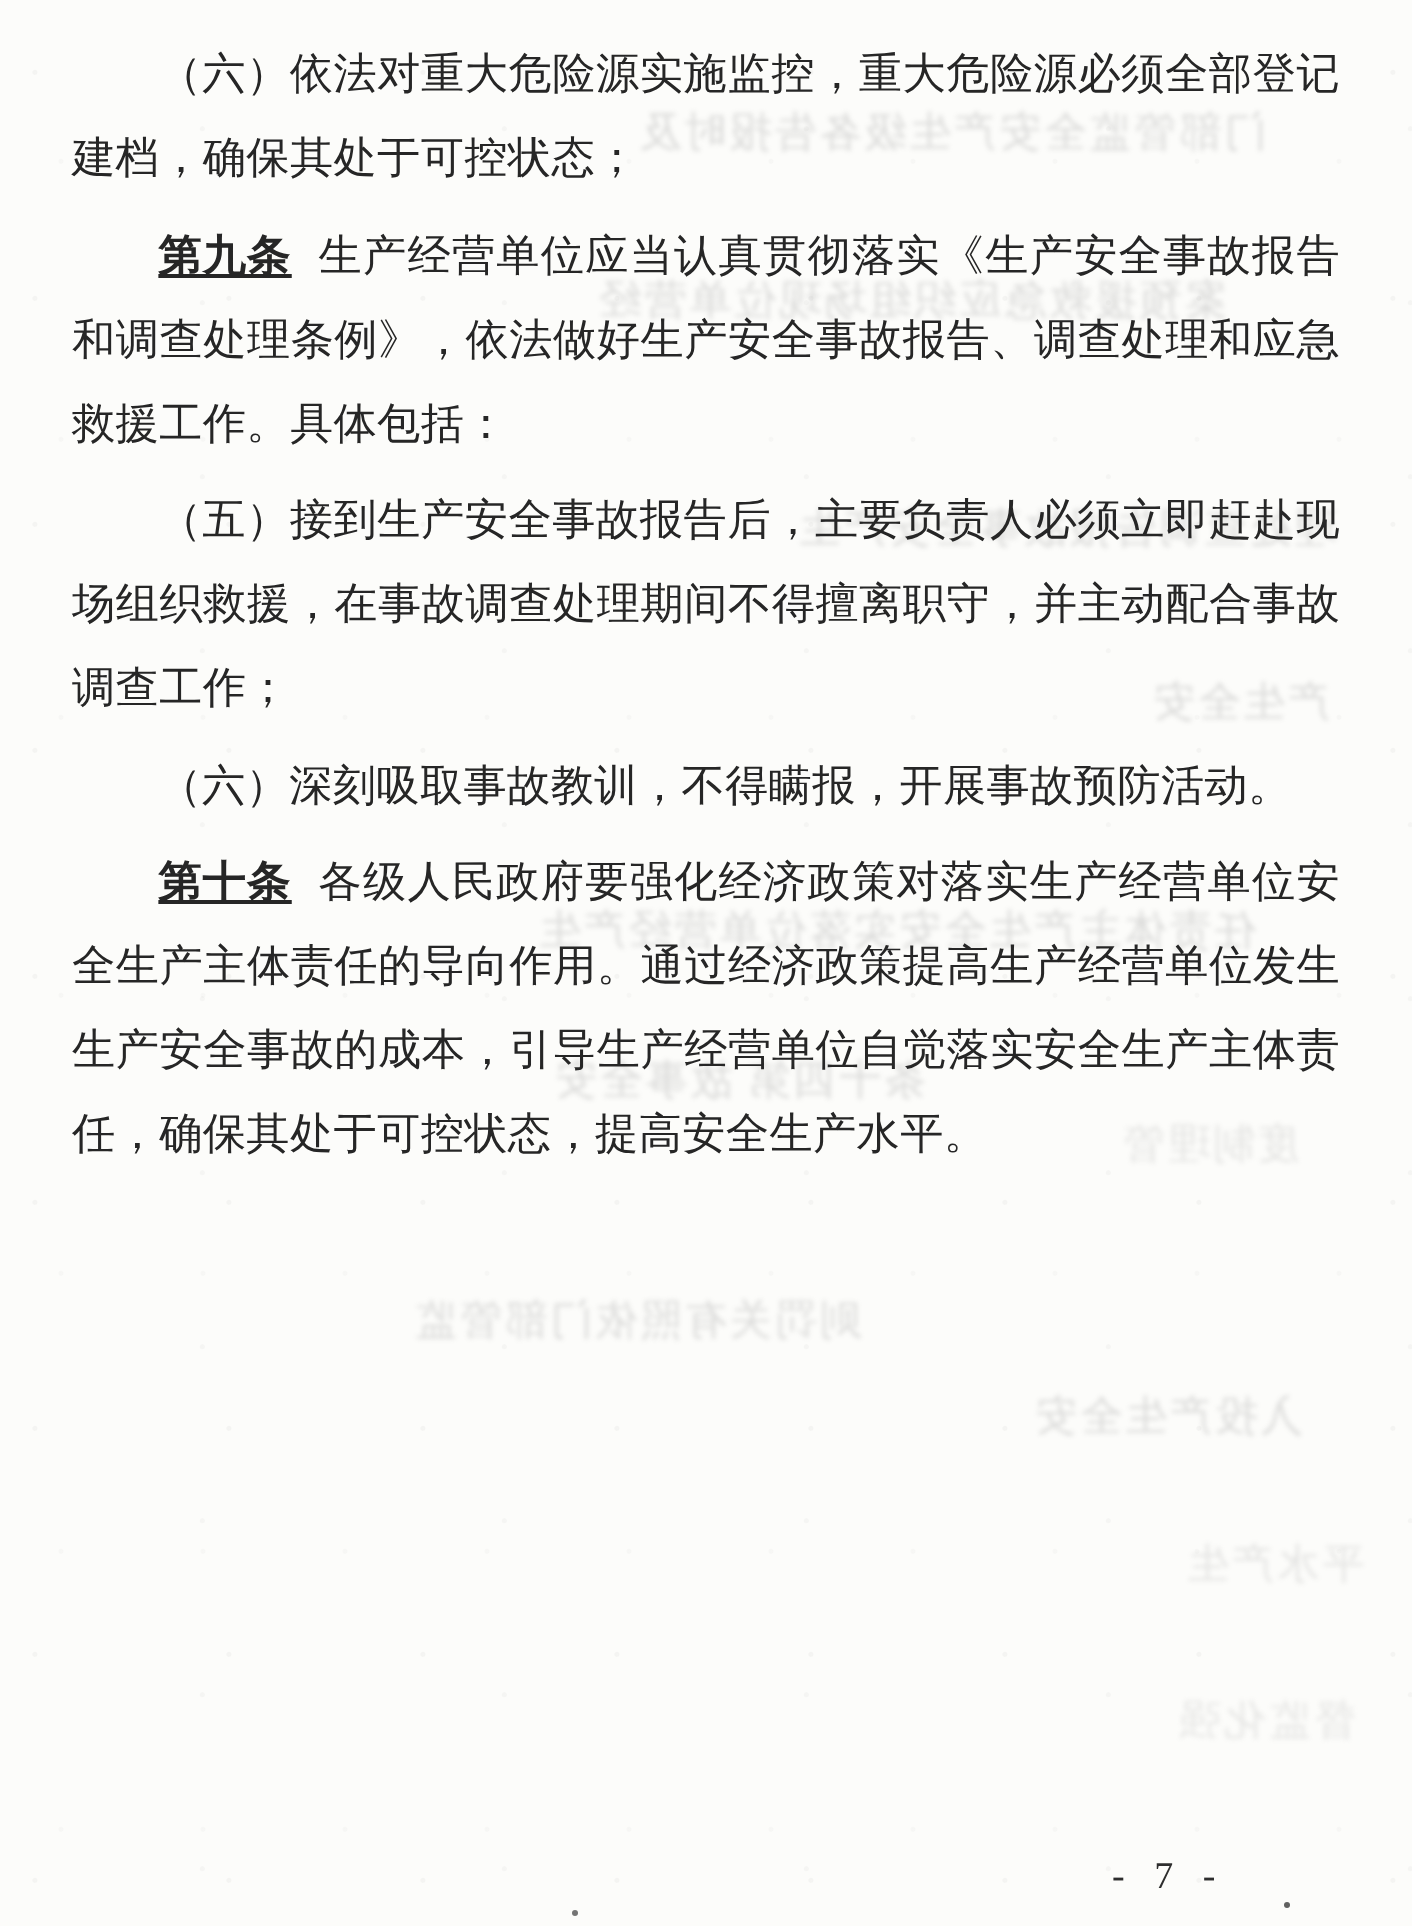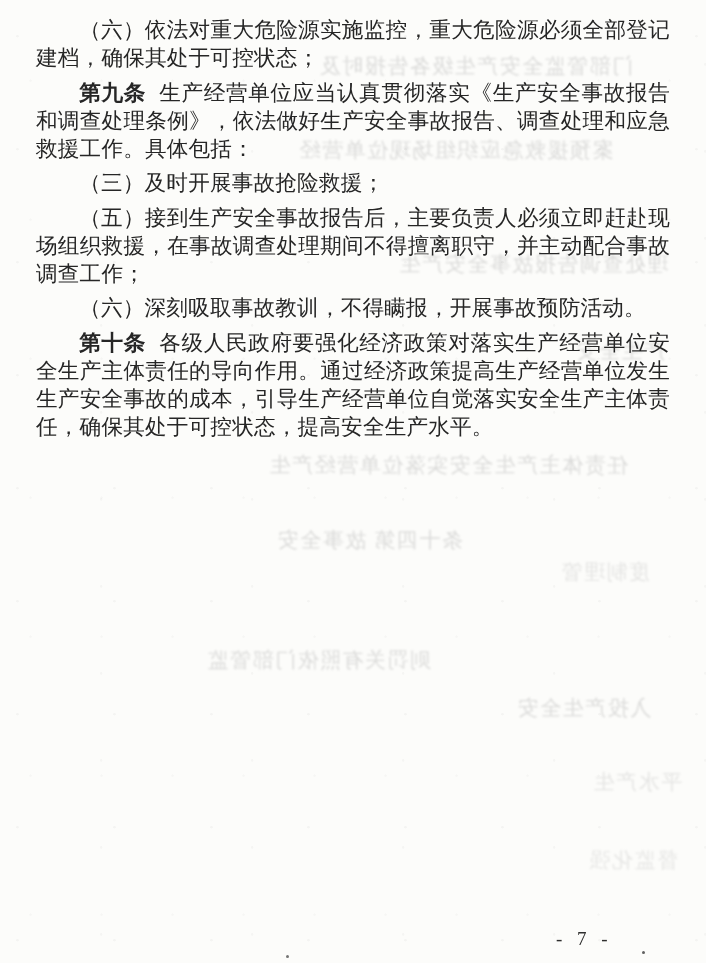--- a/index.html
+++ b/index.html
@@ -22,33 +22,34 @@
     font-family: "Liberation Serif", "DejaVu Serif", serif;
     color: #262626;
   }
   
   .content {
     position: absolute;
     top: 16px;
     left: 36px;
     width: 634px;
     font-size: 21.6px;
-    line-height: 28px;
+    line-height: 42px;
     text-align: justify;
     letter-spacing: 0.2px;
   }
   .content p {
     margin: 0 0 6.5px 0;
     text-indent: 2em;
   }
   .content p:last-child { margin-bottom: 0; }
   .lead {
     font-family: "Liberation Sans", "DejaVu Sans", sans-serif;
     font-weight: 700;
     margin-right: 0.62em;
+    text-decoration: underline;
   }
   
   .page-number {
     position: absolute;
     top: 928px;
     left: 556px;
     font-size: 19px;
     letter-spacing: 5px;
     color: #2e2e2e;
     white-space: nowrap;
@@ -102,21 +103,20 @@
 
   <div class="content">
 
     <p><span>（六）依法对重大危险源实施监控，重大危险源必须全部登记建档，确保其处于可控状态；</span></p>
 
 
     <p><b class="lead">第九条</b><span>生产经营单位应当认真贯彻落实《生产安全事故报告和调查处理条例》，依法做好生产安全事故报告、调查处理和应急救援工作。具体包括：</span></p>
 
 
 
-    <p><span>（三）及时开展事故抢险救援；</span></p>
 
 
     <p><span>（五）接到生产安全事故报告后，主要负责人必须立即赶赴现场组织救援，在事故调查处理期间不得擅离职守，并主动配合事故调查工作；</span></p>
 
     <p><span>（六）深刻吸取事故教训，不得瞒报，开展事故预防活动。</span></p>
 
     <p><b class="lead">第十条</b><span>各级人民政府要强化经济政策对落实生产经营单位安全生产主体责任的导向作用。通过经济政策提高生产经营单位发生生产安全事故的成本，引导生产经营单位自觉落实安全生产主体责任，确保其处于可控状态，提高安全生产水平。</span></p>
 
   </div>
 

